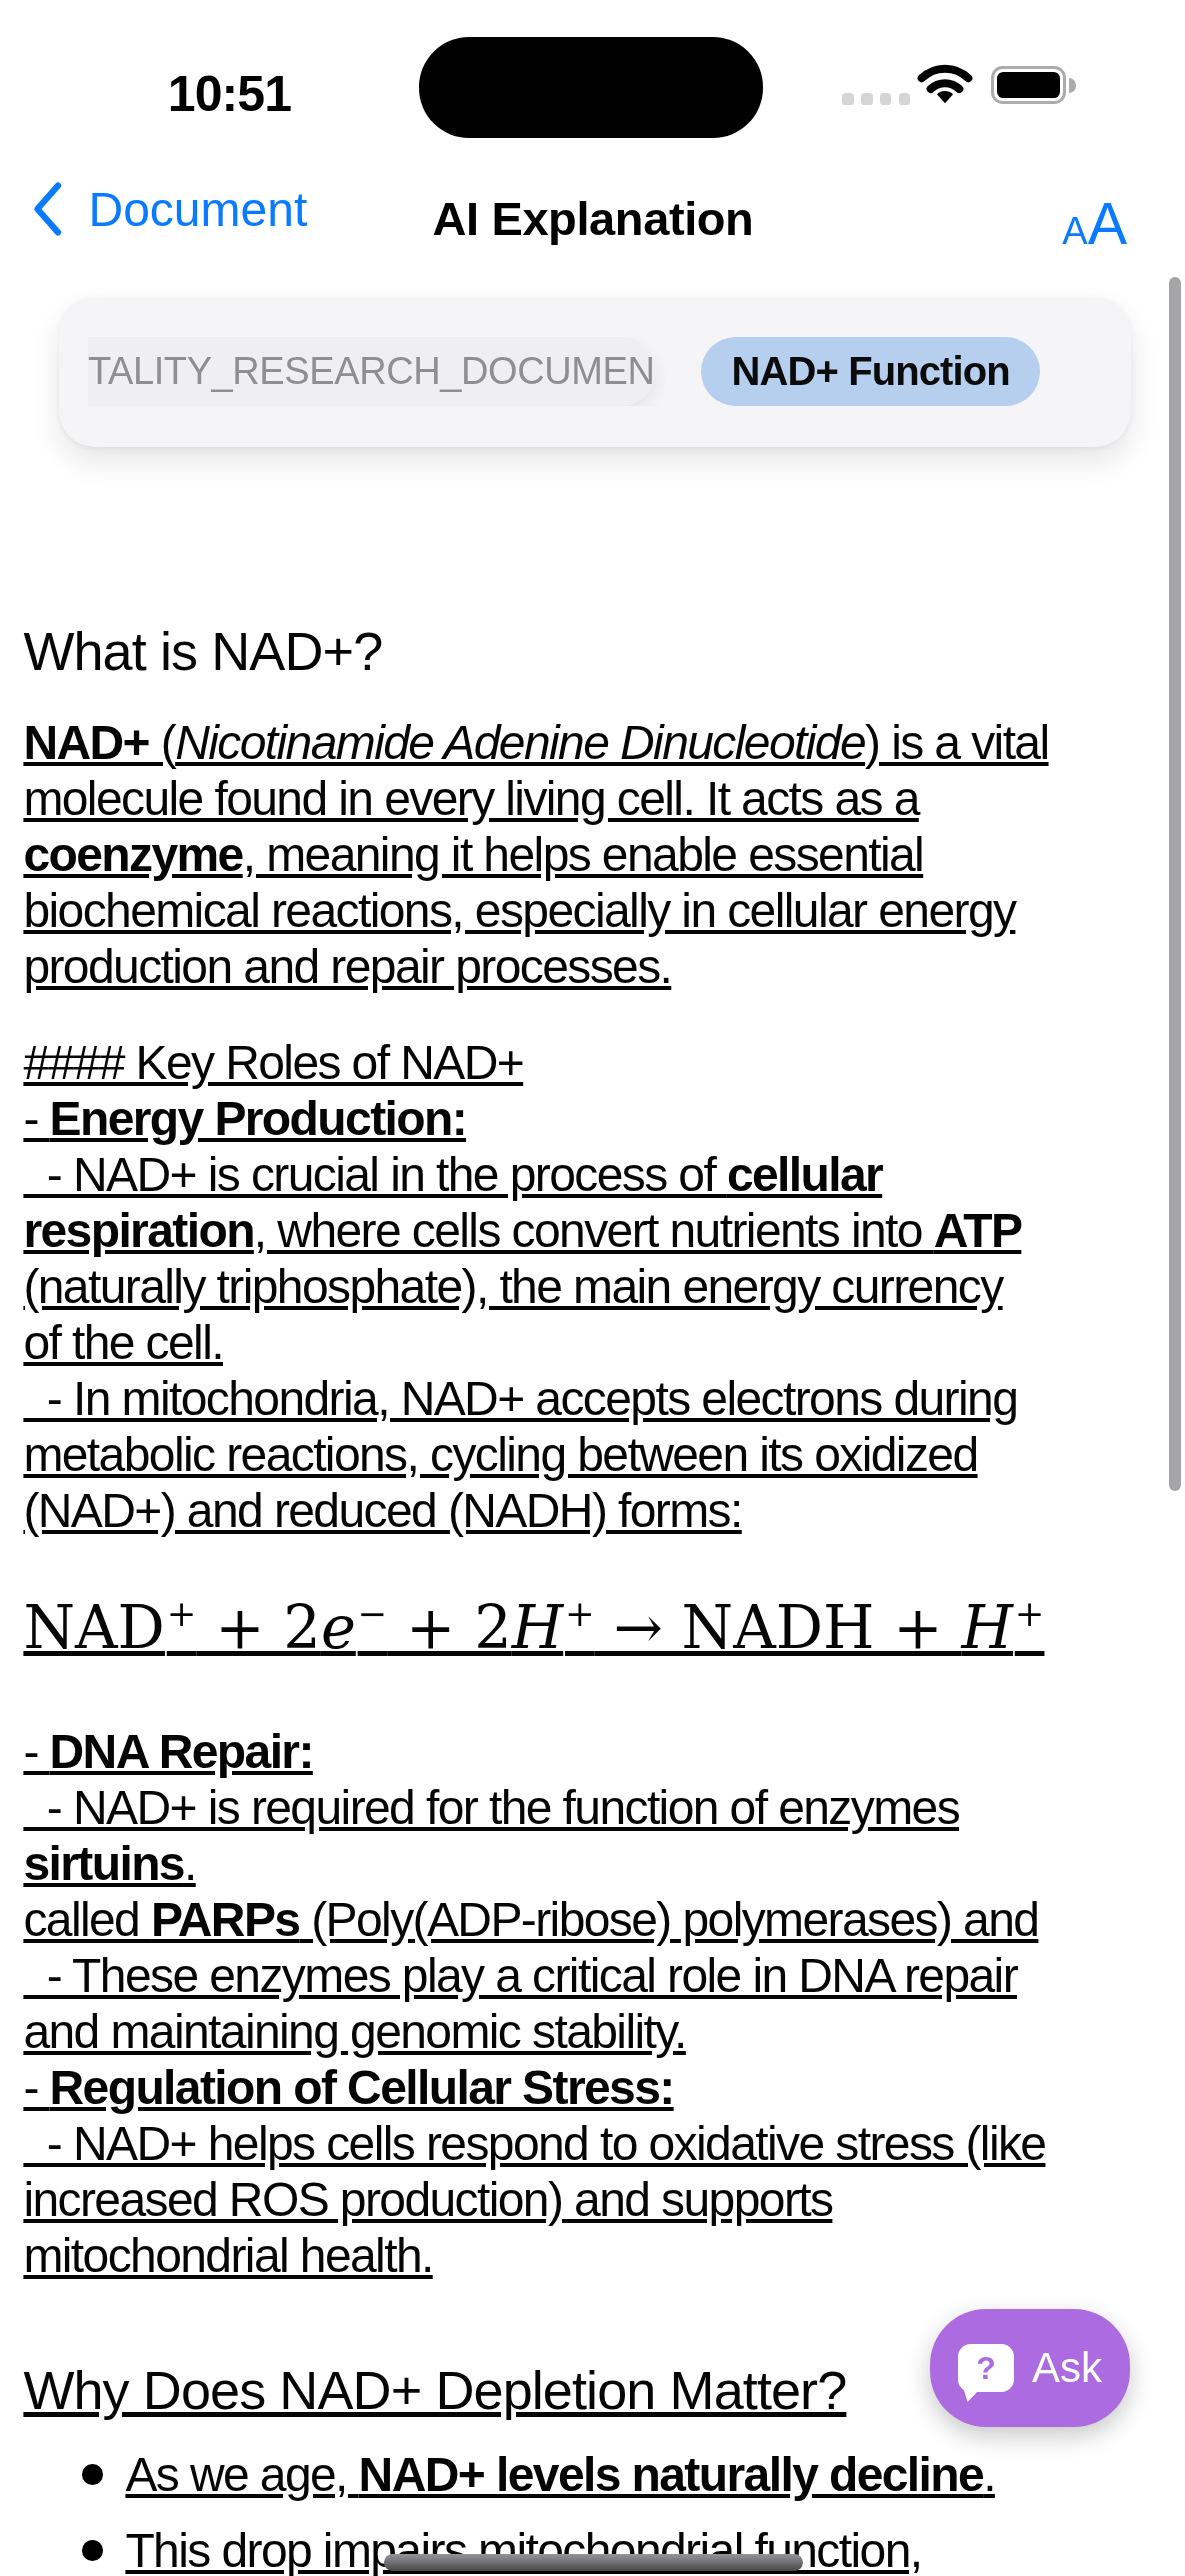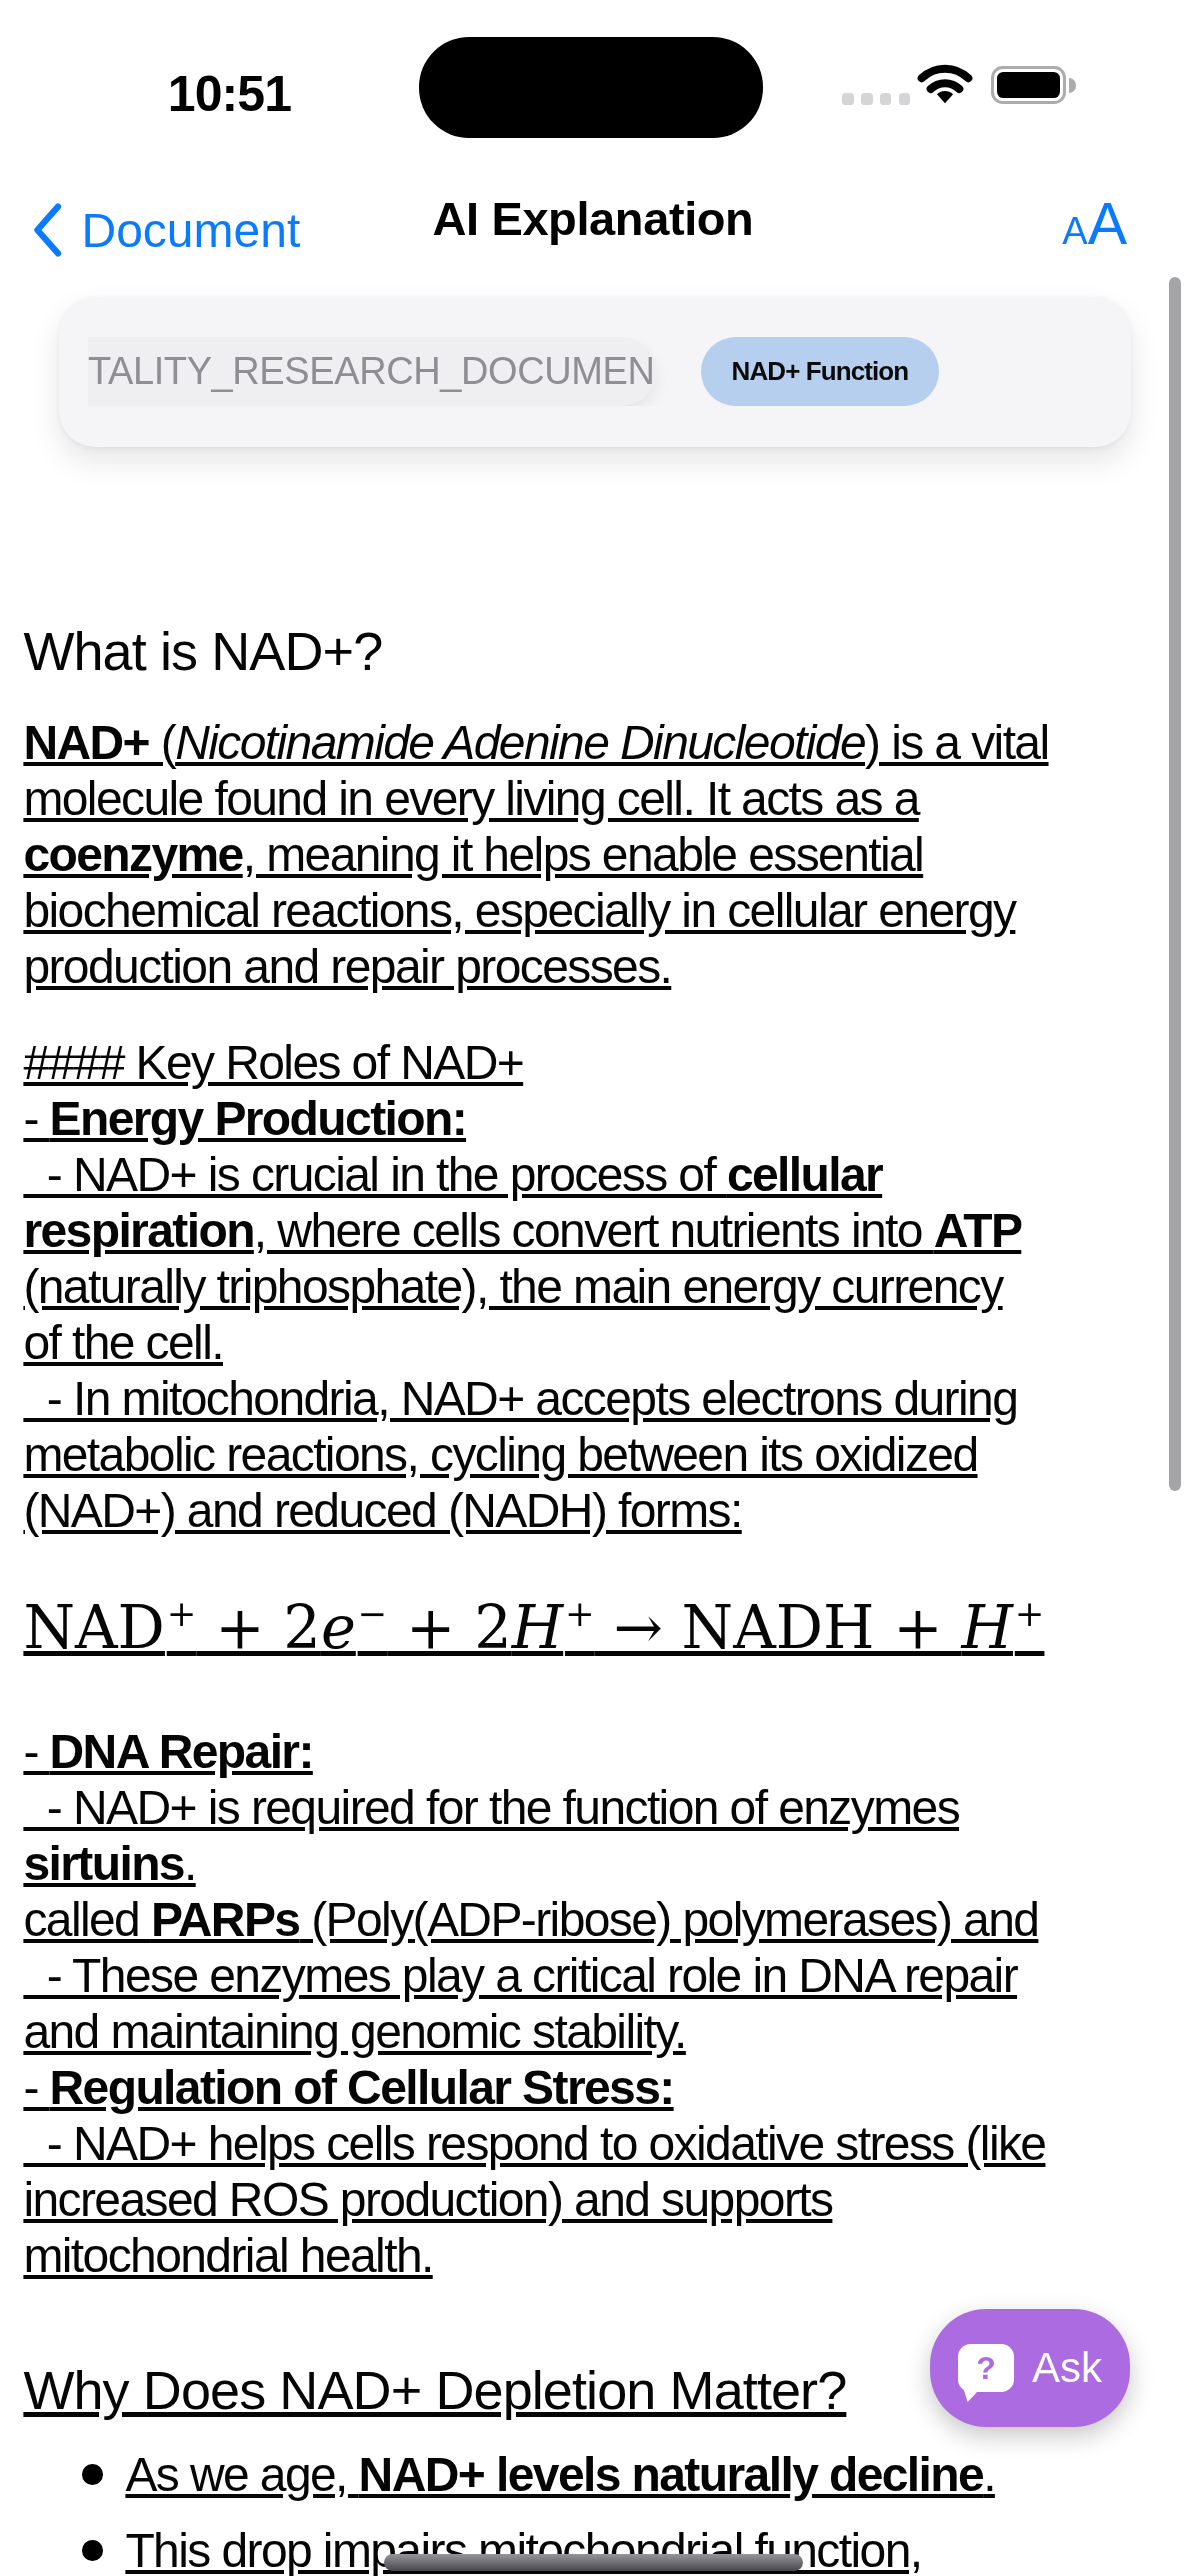--- a/index.html
+++ b/index.html
@@ -16,21 +16,21 @@
   .dots span { width:11.7px; height:11.7px; border-radius:3.6px; background:#d5d5d7; }
   .wifi { position:absolute; left:917px; top:63px; }
   .battery { position:absolute; left:991px; top:66px; width:75px; height:38px;
              border:3.6px solid #acacae; border-radius:11.7px; padding:2.7px; }
   .battery .level { width:100%; height:100%; background:#000; border-radius:6.3px; }
   .battery-cap { position:absolute; left:1069px; top:78px; width:7.2px; height:15.3px;
                  background:#acacae; border-radius:0 7.2px 7.2px 0; }
 
   
   .nav-bar { position:absolute; top:175px; left:0; width:1186px; height:99px; }
-  .back-btn { position:absolute; left:32px; top:27px; display:flex; align-items:center; gap:19px;
+  .back-btn { position:absolute; left:32px; top:6px; display:flex; align-items:center; gap:26px;
               color:#0a7aff; font-size:48px; cursor:pointer; }
   .nav-title { position:absolute; left:0; top:16px; width:100%; text-align:center;
                font-size:47px; font-weight:700; color:#000; letter-spacing:-0.4px; }
   .text-size-btn { position:absolute; right:59px; top:0; display:flex; align-items:baseline;
                    color:#0a7aff; cursor:pointer; line-height:99px; }
   .text-size-btn .a-small { font-size:38px; }
   .text-size-btn .a-large { font-size:59px; }
 
   
   .context-card { position:absolute; left:59px; top:297px; width:1072px; height:150px;
@@ -38,21 +38,21 @@
                   box-shadow:0 14.4px 30.5px rgba(0,0,0,0.10), 0 1.8px 5.4px rgba(0,0,0,0.05); }
   .chips-viewport { position:absolute; left:29px; right:29px; top:40px; height:69px;
                     display:flex; align-items:center; overflow:hidden; }
   .doc-pill { flex:0 0 auto; width:622px; height:69px; margin-left:-54px; padding-left:54px;
               padding-right:23.4px; background:#efeff1; border-radius:35px;
               display:flex; align-items:center; overflow:hidden; white-space:nowrap;
               box-shadow:0 7.2px 16px rgba(0,0,0,0.07); }
   .doc-pill span { font-size:38px; color:#8e8e93; letter-spacing:-0.4px; }
   .topic-pill { flex:0 0 auto; margin-left:45px; height:69px; padding:0 30.5px;
                 background:#b7cfef; border-radius:35px; display:flex; align-items:center;
-                font-size:26px; font-weight:700; color:#0b0b0c; letter-spacing:-0.9px; }
+                font-size:40px; font-weight:700; color:#0b0b0c; letter-spacing:-0.9px; }
 
   
   .scrollbar-thumb { position:absolute; right:5.4px; top:277px; width:11.7px; height:1214px;
                      background:#a5a5a8; border-radius:6.3px; }
 
   
   .content { position:absolute; left:23.4px; top:620px; width:1139px; color:#050505; }
   .c-heading { font-size:54px; line-height:63px; font-weight:400; letter-spacing:-0.9px; }
   .c-line { font-size:48px; line-height:56px; letter-spacing:-1.6px; white-space:pre; }
   .b { font-weight:700; }

